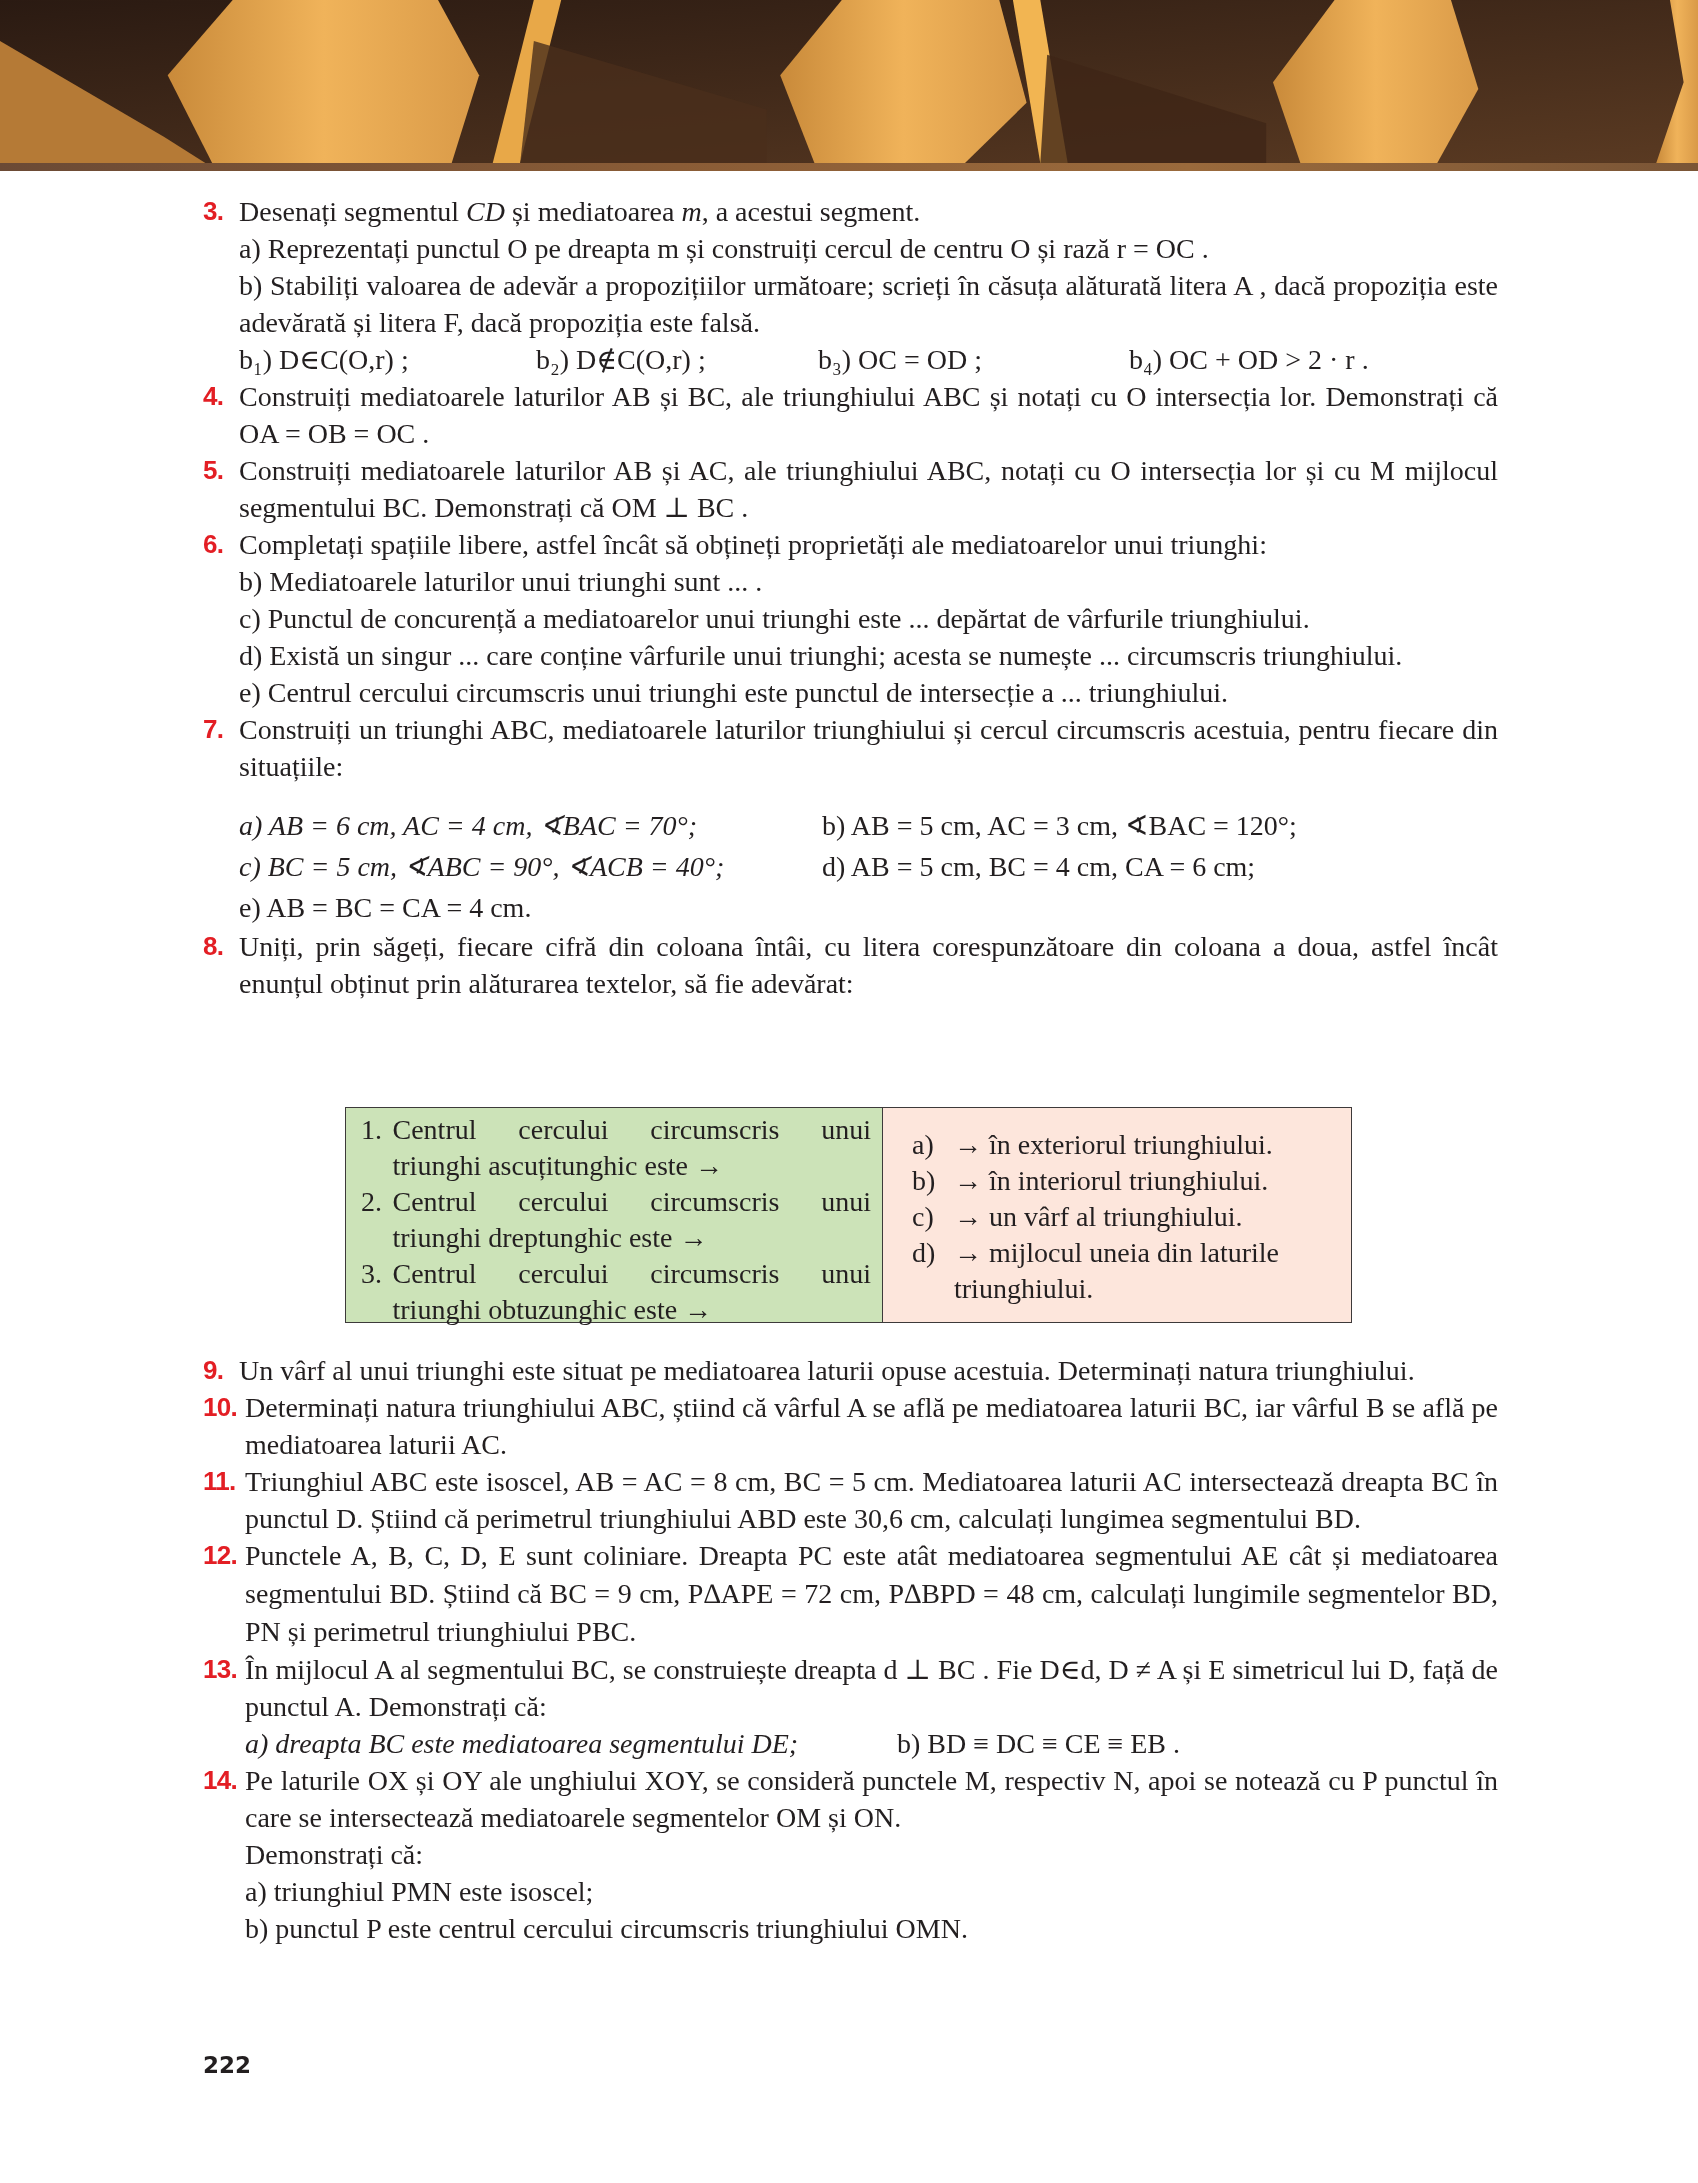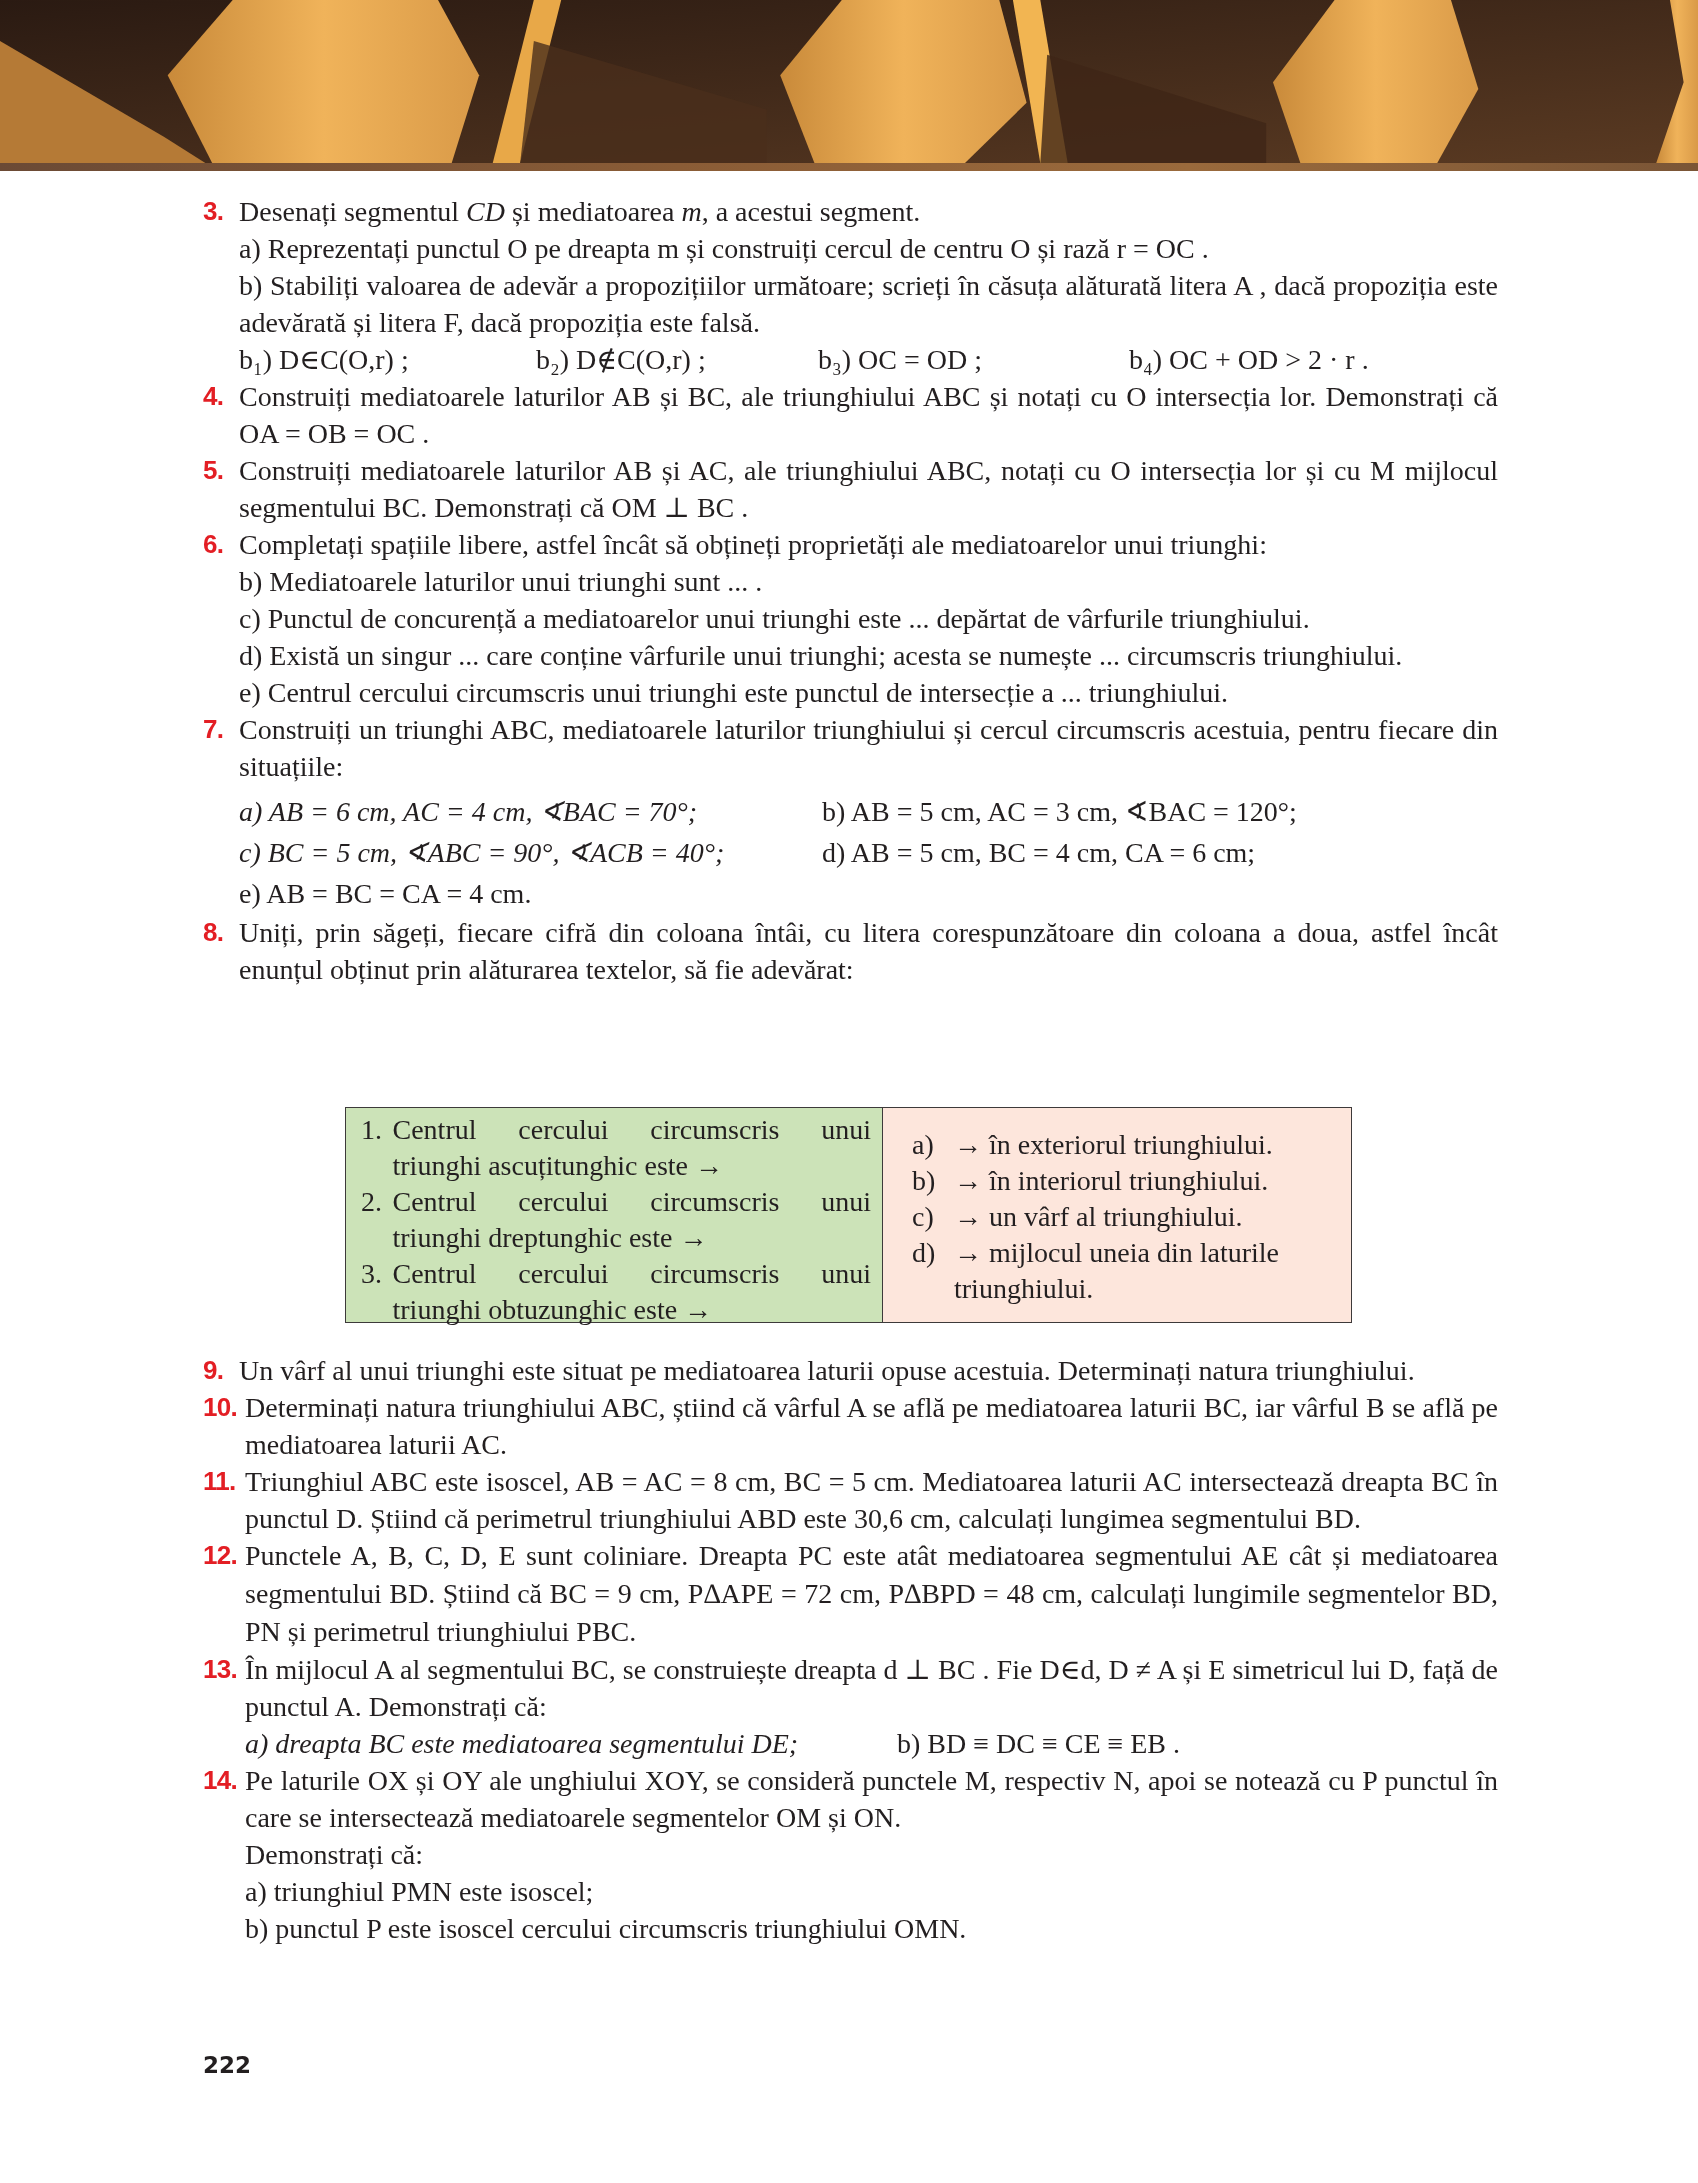--- a/index.html
+++ b/index.html
@@ -96,21 +96,21 @@
     <span class="num">6.</span>
     <div>Completați spațiile libere, astfel încât să obțineți proprietăți ale mediatoarelor unui triunghi:</div>
     <div>b)  Mediatoarele laturilor unui triunghi sunt ... .</div>
     <div>c)  Punctul de concurență a mediatoarelor unui triunghi este ... depărtat de vârfurile triunghiului.</div>
     <div class="p">d)  Există un singur ... care conține vârfurile unui triunghi; acesta se numește ... circumscris triunghiului.</div>
     <div>e)  Centrul cercului circumscris unui triunghi este punctul de intersecție a ... triunghiului.</div>
   </div>
 
   <div class="ex">
     <span class="num">7.</span>
-    <div class="p" style="margin-bottom:6px">Construiți un triunghi ABC, mediatoarele laturilor triunghiului și cercul circumscris acestuia, pentru fiecare din situațiile:</div>
+    <div class="p" style="margin-bottom:20px">Construiți un triunghi ABC, mediatoarele laturilor triunghiului și cercul circumscris acestuia, pentru fiecare din situațiile:</div>
     <div class="two" style="line-height:41px">
       <div>a)  AB = 6 cm, AC = 4 cm, ∢BAC = 70°;</div>
       <div>b) AB = 5 cm, AC = 3 cm, ∢BAC = 120°;</div>
     </div>
     <div class="two" style="line-height:41px">
       <div>c) BC = 5 cm, ∢ABC = 90°, ∢ACB = 40°;</div>
       <div>d) AB = 5 cm, BC = 4 cm, CA = 6 cm;</div>
     </div>
     <div style="line-height:41px">e) AB = BC = CA = 4 cm.</div>
   </div>
@@ -194,18 +194,18 @@
       <div style="width:652px">a) dreapta BC este mediatoarea segmentului DE;</div>
       <div>b) BD ≡ DC ≡ CE ≡ EB .</div>
     </div>
   </div>
 
   <div class="ex wide">
     <span class="num">14.</span>
     <div class="p">Pe laturile OX și OY ale unghiului XOY, se consideră punctele M, respectiv N, apoi se notează cu P punctul în care se intersectează mediatoarele segmentelor OM și ON.</div>
     <div>Demonstrați că:</div>
     <div>a) triunghiul PMN este isoscel;</div>
-    <div>b) punctul P este isoscel cercului circumscris triunghiului OMN.</div>
+    <div>b) punctul P este centrul cercului circumscris triunghiului OMN.</div>
   </div>
 </div>
 
 <div class="pagenum">222</div>
 
 
 </body></html>

